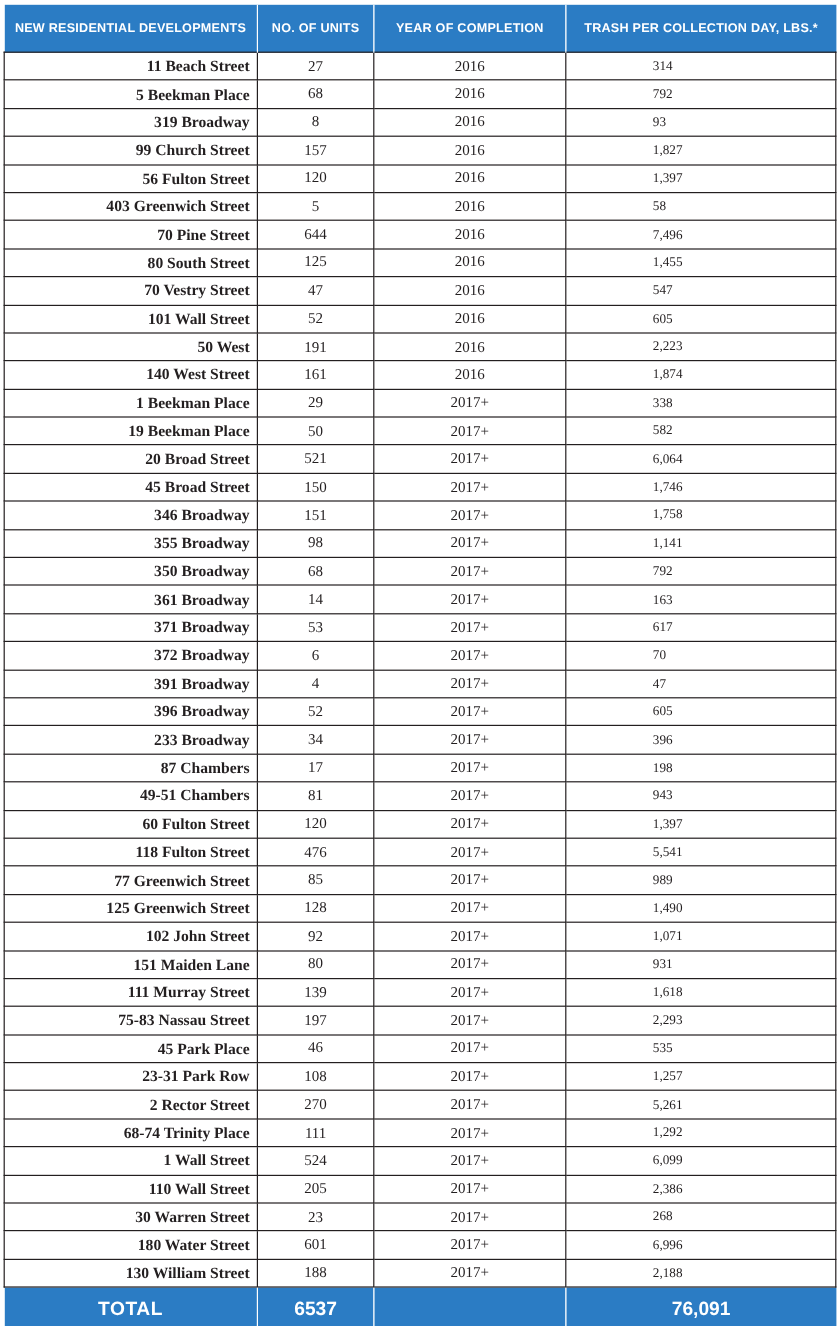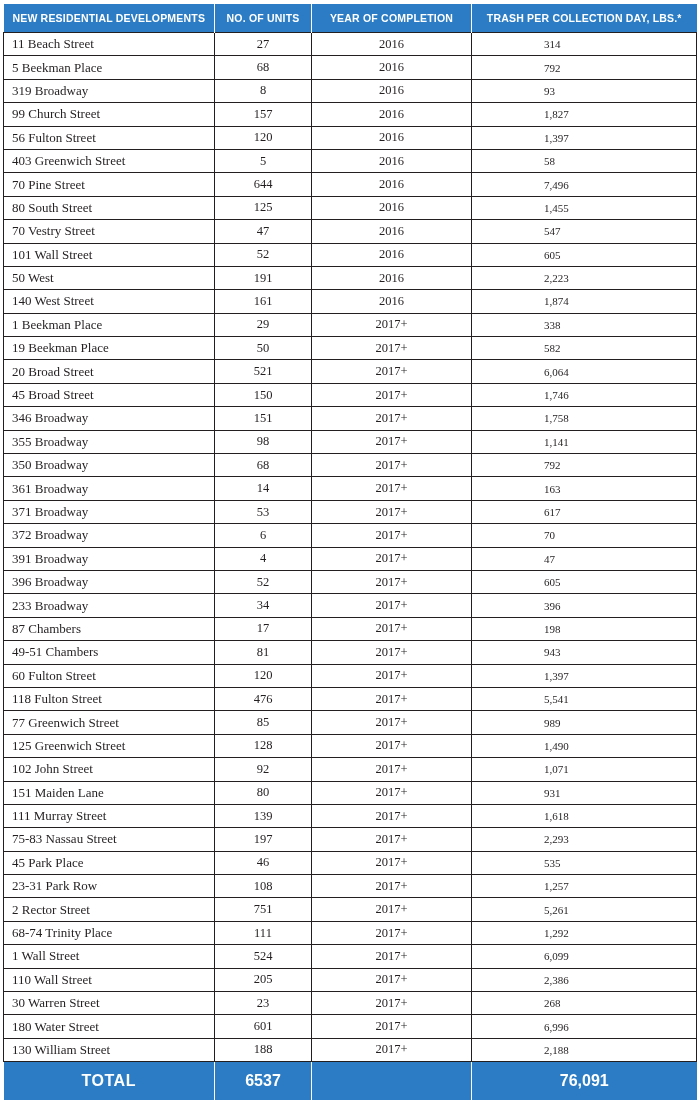--- a/index.html
+++ b/index.html
@@ -30,40 +30,41 @@
   col.c3 { width: 225px; }
 
   thead th {
     background: #2b7cc4;
     color: #ffffff;
     font-family: "Liberation Sans", sans-serif;
     font-weight: bold;
     font-size: 10.5px;
     letter-spacing: 0.2px;
     text-align: center;
-    height: 28px;
+    height: 39px;
     padding: 0 4px;
     border-right: 1px solid #ffffff;
     vertical-align: middle;
     text-transform: uppercase;
   }
   thead th:last-child { border-right: none; }
 
   tbody td {
     border: 1px solid #231f20;
     height: 22.4px;
     font-size: 13px;
     color: #231f20;
     padding: 0 6px;
     vertical-align: middle;
     background: #ffffff;
   }
   tbody td.name {
-    text-align: left;
+    text-align: right;
     padding-left: 8px;
+    font-weight: bold;
   }
   tbody td.units,
   tbody td.year {
     text-align: center;
     font-size: 12.5px;
   }
   tbody td.trash {
     text-align: left;
     padding-left: 72px;
     font-size: 11px;
@@ -321,21 +322,21 @@
           <td class="trash">535</td>
         </tr>
         <tr>
           <td class="name">23-31 Park Row</td>
           <td class="units">108</td>
           <td class="year">2017+</td>
           <td class="trash">1,257</td>
         </tr>
         <tr>
           <td class="name">2 Rector Street</td>
-          <td class="units">751</td>
+          <td class="units">270</td>
           <td class="year">2017+</td>
           <td class="trash">5,261</td>
         </tr>
         <tr>
           <td class="name">68-74 Trinity Place</td>
           <td class="units">111</td>
           <td class="year">2017+</td>
           <td class="trash">1,292</td>
         </tr>
         <tr>

